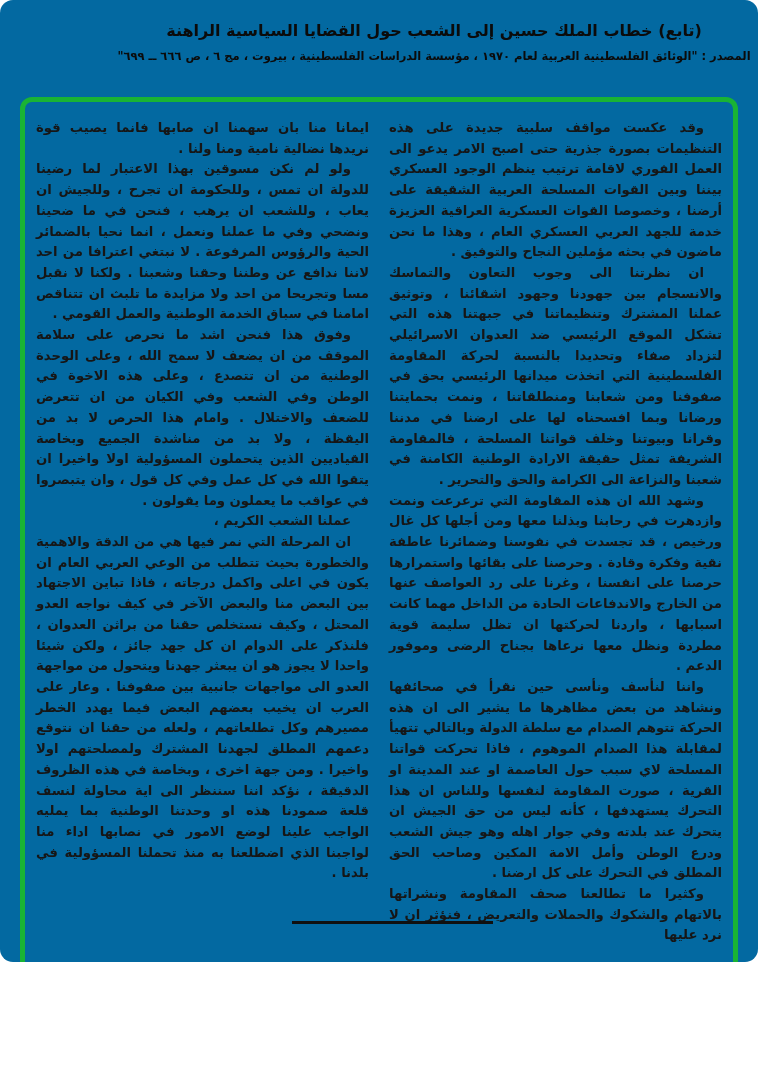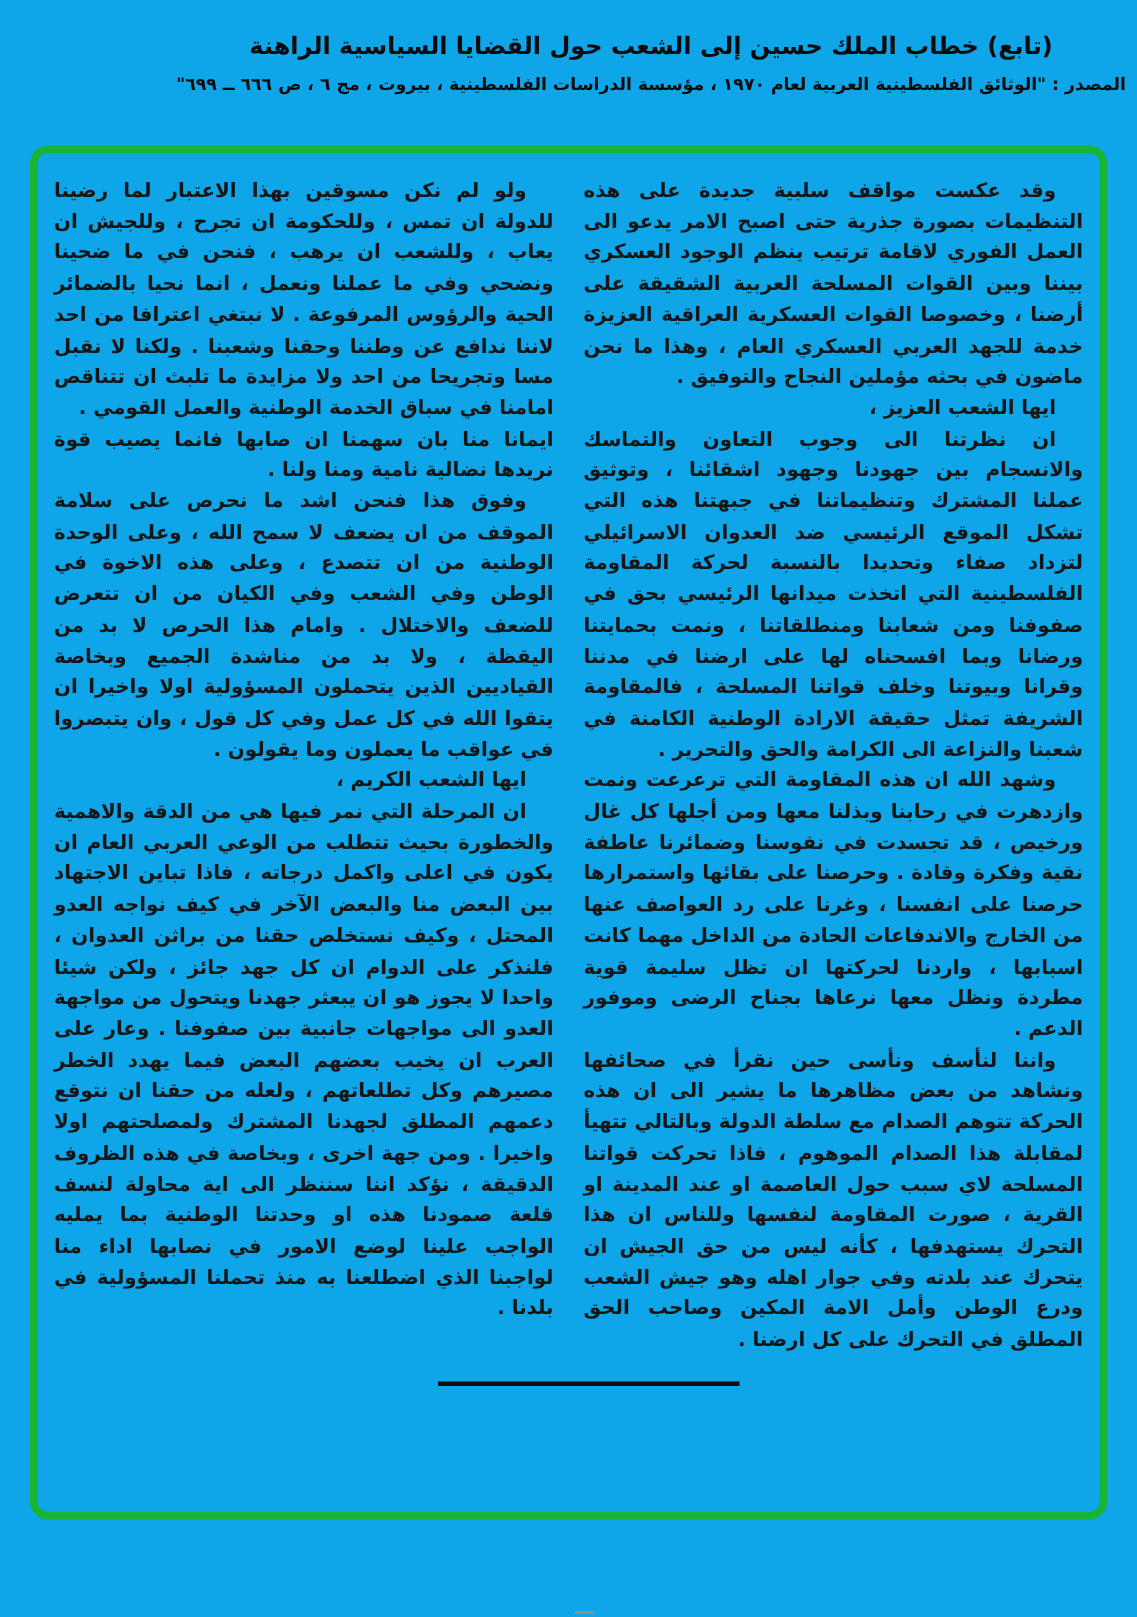--- a/index.html
+++ b/index.html
@@ -1,23 +1,24 @@
 <!DOCTYPE html>
 <html lang="ar"><head>
 <meta charset="utf-8">
 <style>
   html, body { margin: 0; padding: 0; background: #ffffff; }
   .page {
     position: relative;
     width: 758px;
-    height: 1078px;
-    background: #0ea5e9;
+    height: 962px;
+    background: #0369a1;
     overflow: hidden;
     font-family: "DejaVu Sans", sans-serif;
     color: #111;
+    border-radius: 13px;
   }
   .header {
     position: absolute;
     top: 20px;
     left: 112px;
     right: 2px;
     text-align: center;
     direction: rtl;
   }
   .title {
@@ -91,30 +92,30 @@
   <div class="header">
     <div class="title">(تابع) خطاب الملك حسين إلى الشعب حول القضايا السياسية الراهنة</div>
     <div class="source">المصدر : "الوثائق الفلسطينية العربية لعام ١٩٧٠ ، مؤسسة الدراسات الفلسطينية ، بيروت ، مج ٦ ، ص ٦٦٦ ــ ٦٩٩"</div>
   </div>
 
   <div class="frame" style="border-color: rgb(25, 179, 53);"></div>
 
   <div class="cols">
     <div class="col">
         <p class="para body">وقد عكست مواقف سلبية جديدة على هذه التنظيمات بصورة جذرية حتى اصبح الامر يدعو الى العمل الفوري لاقامة ترتيب ينظم الوجود العسكري بيننا وبين القوات المسلحة العربية الشقيقة على أرضنا ، وخصوصا القوات العسكرية العراقية العزيزة خدمة للجهد العربي العسكري العام ، وهذا ما نحن ماضون في بحثه مؤملين النجاح والتوفيق .</p>
-        <p class="para salutation">ايها الشعب العزيز ،</p>
         <p class="para body">ان نظرتنا الى وجوب التعاون والتماسك والانسجام بين جهودنا وجهود اشقائنا ، وتوثيق عملنا المشترك وتنظيماتنا في جبهتنا هذه التي تشكل الموقع الرئيسي ضد العدوان الاسرائيلي لتزداد صفاء وتحديدا بالنسبة لحركة المقاومة الفلسطينية التي اتخذت ميدانها الرئيسي بحق في صفوفنا ومن شعابنا ومنطلقاتنا ، ونمت بحمايتنا ورضانا وبما افسحناه لها على ارضنا في مدننا وقرانا وبيوتنا وخلف قواتنا المسلحة ، فالمقاومة الشريفة تمثل حقيقة الارادة الوطنية الكامنة في شعبنا والنزاعة الى الكرامة والحق والتحرير .</p>
         <p class="para body">وشهد الله ان هذه المقاومة التي ترعرعت ونمت وازدهرت في رحابنا وبذلنا معها ومن أجلها كل غال ورخيص ، قد تجسدت في نفوسنا وضمائرنا عاطفة نقية وفكرة وقادة . وحرصنا على بقائها واستمرارها حرصنا على انفسنا ، وغرنا على رد العواصف عنها من الخارج والاندفاعات الحادة من الداخل مهما كانت اسبابها ، واردنا لحركتها ان تظل سليمة قوية مطردة ونظل معها نرعاها بجناح الرضى وموفور الدعم .</p>
         <p class="para body">واننا لنأسف ونأسى حين نقرأ في صحائفها ونشاهد من بعض مظاهرها ما يشير الى ان هذه الحركة تتوهم الصدام مع سلطة الدولة وبالتالي تتهيأ لمقابلة هذا الصدام الموهوم ، فاذا تحركت قواتنا المسلحة لاي سبب حول العاصمة او عند المدينة او القرية ، صورت المقاومة لنفسها وللناس ان هذا التحرك يستهدفها ، كأنه ليس من حق الجيش ان يتحرك عند بلدته وفي جوار اهله وهو جيش الشعب ودرع الوطن وأمل الامة المكين وصاحب الحق المطلق في التحرك على كل ارضنا .</p>
+        <p class="para body">وكثيرا ما تطالعنا صحف المقاومة ونشراتها بالاتهام والشكوك والحملات والتعريض ، فنؤثر ان لا نرد عليها</p>
       </div>
     <div class="col">
+        <p class="para body no-indent">ايمانا منا بان سهمنا ان صابها فانما يصيب قوة نريدها نضالية نامية ومنا ولنا .</p>
         <p class="para body">ولو لم نكن مسوقين بهذا الاعتبار لما رضينا للدولة ان تمس ، وللحكومة ان تجرح ، وللجيش ان يعاب ، وللشعب ان يرهب ، فنحن في ما ضحينا ونضحي وفي ما عملنا ونعمل ، انما نحيا بالضمائر الحية والرؤوس المرفوعة . لا نبتغي اعترافا من احد لاننا ندافع عن وطننا وحقنا وشعبنا . ولكنا لا نقبل مسا وتجريحا من احد ولا مزايدة ما تلبث ان تتناقص امامنا في سباق الخدمة الوطنية والعمل القومي .</p>
-        <p class="para body no-indent">ايمانا منا بان سهمنا ان صابها فانما يصيب قوة نريدها نضالية نامية ومنا ولنا .</p>
         <p class="para body">وفوق هذا فنحن اشد ما نحرص على سلامة الموقف من ان يضعف لا سمح الله ، وعلى الوحدة الوطنية من ان تتصدع ، وعلى هذه الاخوة في الوطن وفي الشعب وفي الكيان من ان تتعرض للضعف والاختلال . وامام هذا الحرص لا بد من اليقظة ، ولا بد من مناشدة الجميع وبخاصة القياديين الذين يتحملون المسؤولية اولا واخيرا ان يتقوا الله في كل عمل وفي كل قول ، وان يتبصروا في عواقب ما يعملون وما يقولون .</p>
-        <p class="para salutation">ايها الشعب الكريم ،</p>
+        <p class="para salutation">عملنا الشعب الكريم ،</p>
         <p class="para body">ان المرحلة التي نمر فيها هي من الدقة والاهمية والخطورة بحيث تتطلب من الوعي العربي العام ان يكون في اعلى واكمل درجاته ، فاذا تباين الاجتهاد بين البعض منا والبعض الآخر في كيف نواجه العدو المحتل ، وكيف نستخلص حقنا من براثن العدوان ، فلنذكر على الدوام ان كل جهد جائز ، ولكن شيئا واحدا لا يجوز هو ان يبعثر جهدنا ويتحول من مواجهة العدو الى مواجهات جانبية بين صفوفنا . وعار على العرب ان يخيب بعضهم البعض فيما يهدد الخطر مصيرهم وكل تطلعاتهم ، ولعله من حقنا ان نتوقع دعمهم المطلق لجهدنا المشترك ولمصلحتهم اولا واخيرا . ومن جهة اخرى ، وبخاصة في هذه الظروف الدقيقة ، نؤكد اننا سننظر الى اية محاولة لنسف قلعة صمودنا هذه او وحدتنا الوطنية بما يمليه الواجب علينا لوضع الامور في نصابها اداء منا لواجبنا الذي اضطلعنا به منذ تحملنا المسؤولية في بلدنا .</p>
       </div>
   </div>
 
   <div class="rule"></div>
   <div class="artifact"></div>
 
 </div>
 
 </body></html>

